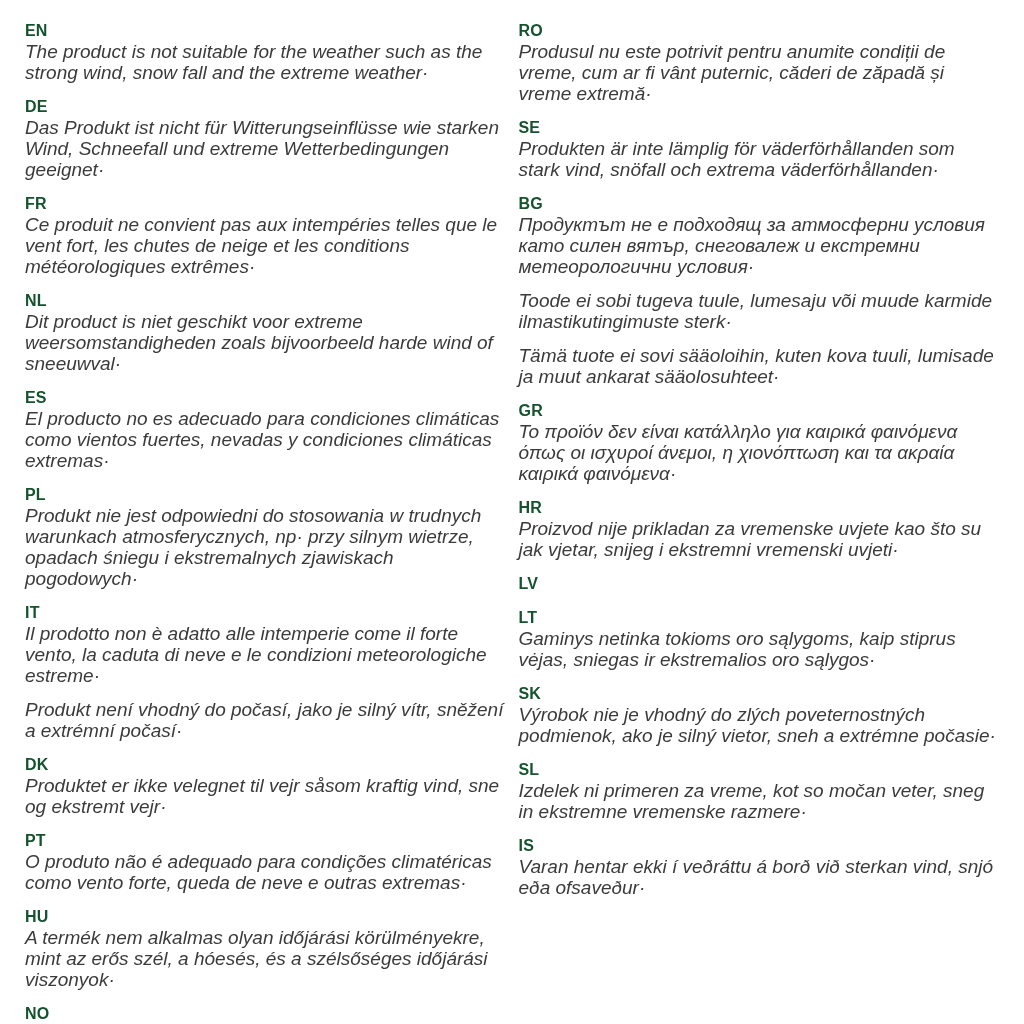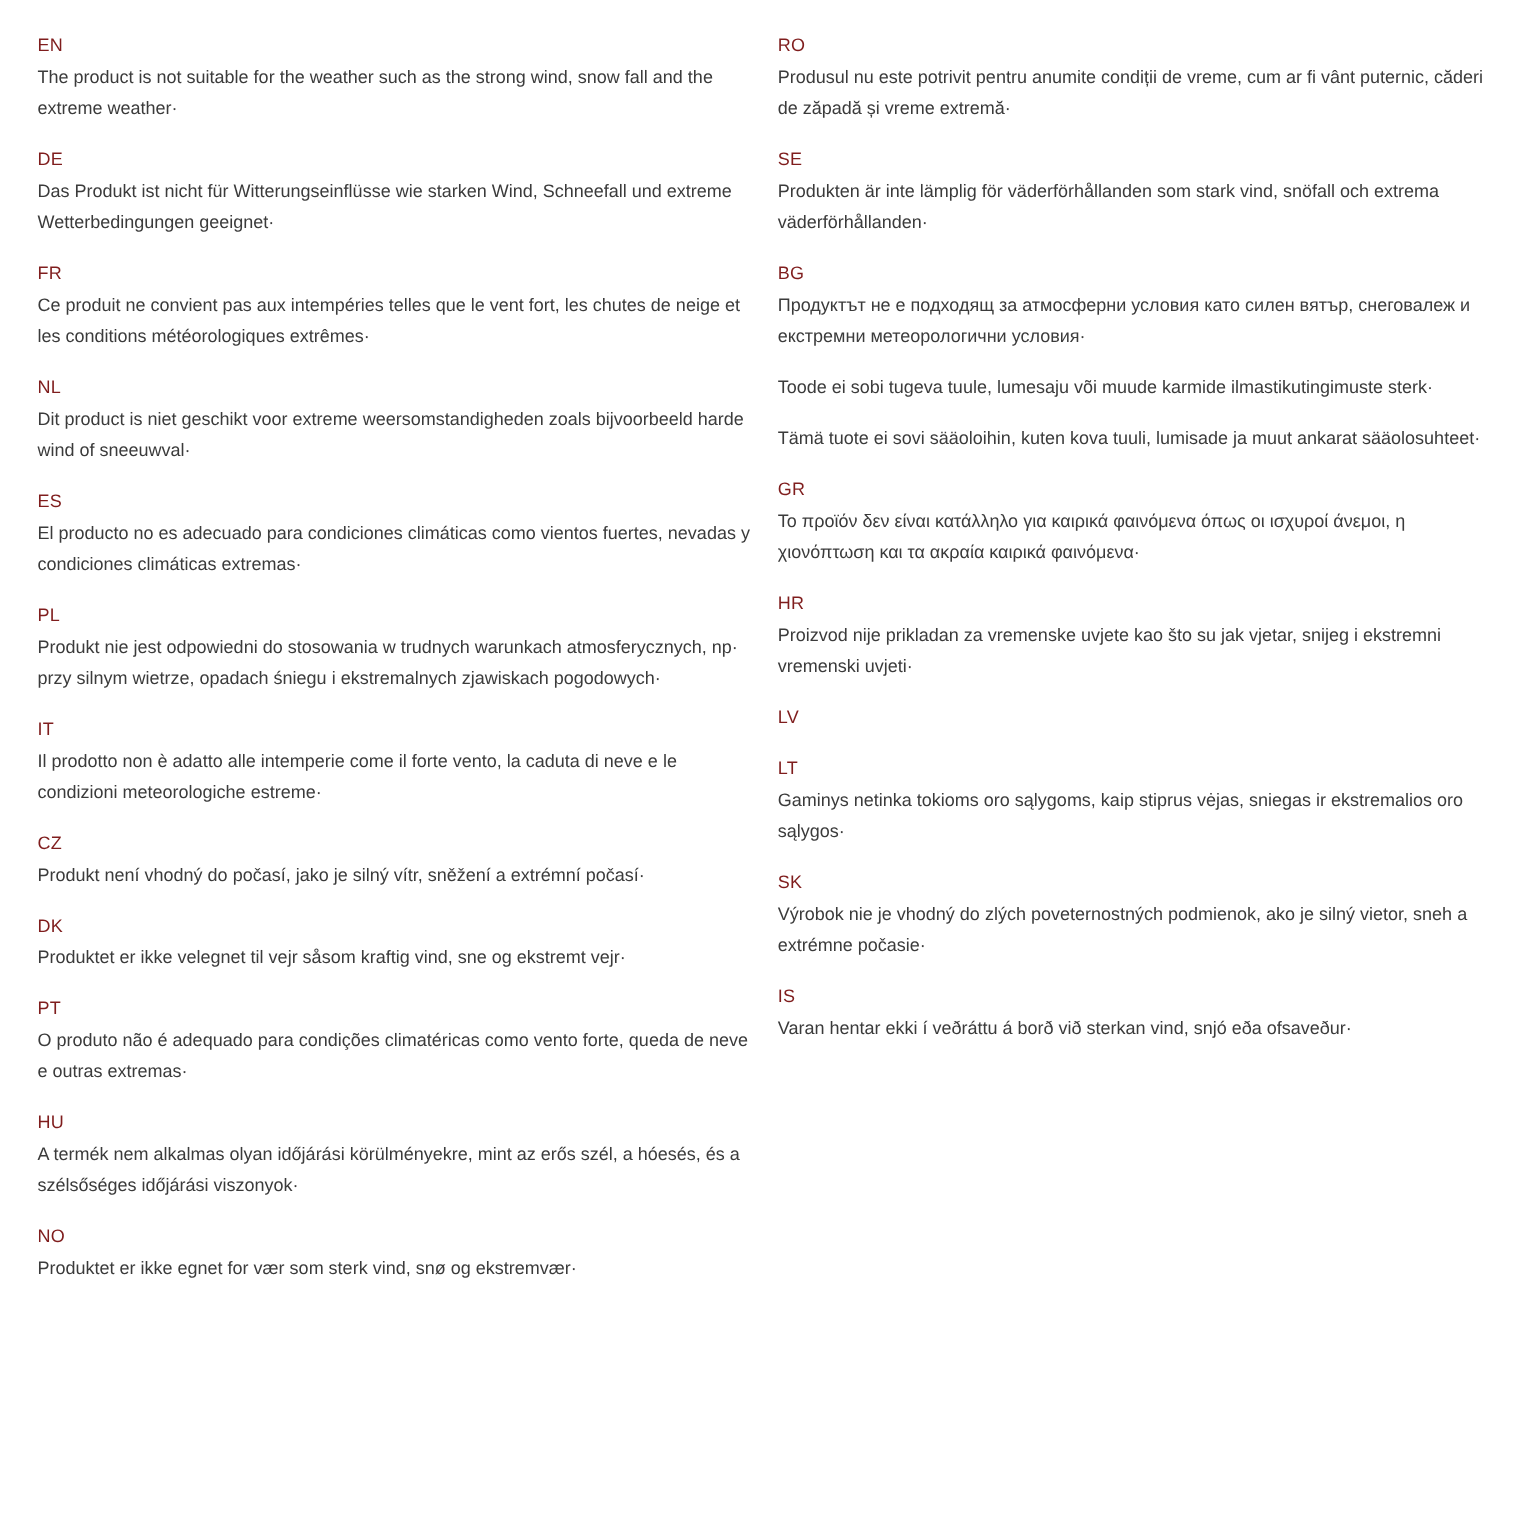--- a/index.html
+++ b/index.html
@@ -22,33 +22,34 @@
   .column {
     flex: 1 1 0;
     min-width: 0;
   }
   .section {
     margin: 0 0 13px 0;
   }
   .lang-code {
     margin: 0;
     padding: 0;
-    font-size: 12px;
+    font-size: 16px;
     line-height: 21px;
-    font-weight: 400;
-    color: #7f1d1d;
+    font-weight: 700;
+    color: #14532d;
     letter-spacing: 0.2px;
   }
   .lang-text {
     margin: 0;
     padding: 0;
-    font-size: 12px;
+    font-size: 19px;
     line-height: 21px;
     font-weight: 400;
     color: #3b3b3b;
+    font-style: italic;
   }
 </style>
 </head>
 <body>
 
 <div class="page">
   <div class="column">
   <div class="section">
     <h3 class="lang-code">EN</h3>
     <p class="lang-text">The product is not suitable for the weather such as the strong wind, snow fall and the extreme weather·</p>
@@ -78,21 +79,20 @@
     <h3 class="lang-code">PL</h3>
     <p class="lang-text">Produkt nie jest odpowiedni do stosowania w trudnych warunkach atmosferycznych, np· przy silnym wietrze, opadach śniegu i ekstremalnych zjawiskach pogodowych·</p>
   </div>
 
   <div class="section">
     <h3 class="lang-code">IT</h3>
     <p class="lang-text">Il prodotto non è adatto alle intemperie come il forte vento, la caduta di neve e le condizioni meteorologiche estreme·</p>
   </div>
 
   <div class="section">
-    <h3 class="lang-code">CZ</h3>
     <p class="lang-text">Produkt není vhodný do počasí, jako je silný vítr, sněžení a extrémní počasí·</p>
   </div>
 
   <div class="section">
     <h3 class="lang-code">DK</h3>
     <p class="lang-text">Produktet er ikke velegnet til vejr såsom kraftig vind, sne og ekstremt vejr·</p>
   </div>
 
   <div class="section">
     <h3 class="lang-code">PT</h3>
@@ -150,19 +150,23 @@
   <div class="section">
     <h3 class="lang-code">LT</h3>
     <p class="lang-text">Gaminys netinka tokioms oro sąlygoms, kaip stiprus vėjas, sniegas ir ekstremalios oro sąlygos·</p>
   </div>
 
   <div class="section">
     <h3 class="lang-code">SK</h3>
     <p class="lang-text">Výrobok nie je vhodný do zlých poveternostných podmienok, ako je silný vietor, sneh a extrémne počasie·</p>
   </div>
 
+  <div class="section">
+    <h3 class="lang-code">SL</h3>
+    <p class="lang-text">Izdelek ni primeren za vreme, kot so močan veter, sneg in ekstremne vremenske razmere·</p>
+  </div>
 
   <div class="section">
     <h3 class="lang-code">IS</h3>
     <p class="lang-text">Varan hentar ekki í veðráttu á borð við sterkan vind, snjó eða ofsaveður·</p>
   </div>
 </div>
 </div>
 
 </body></html>

